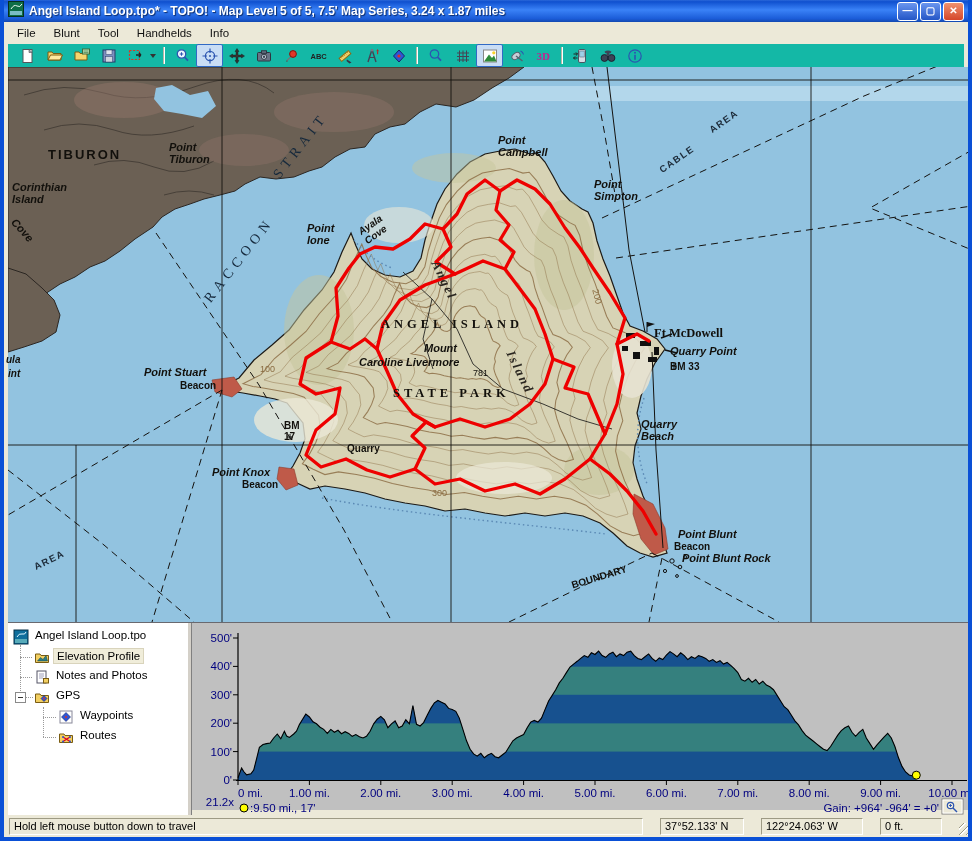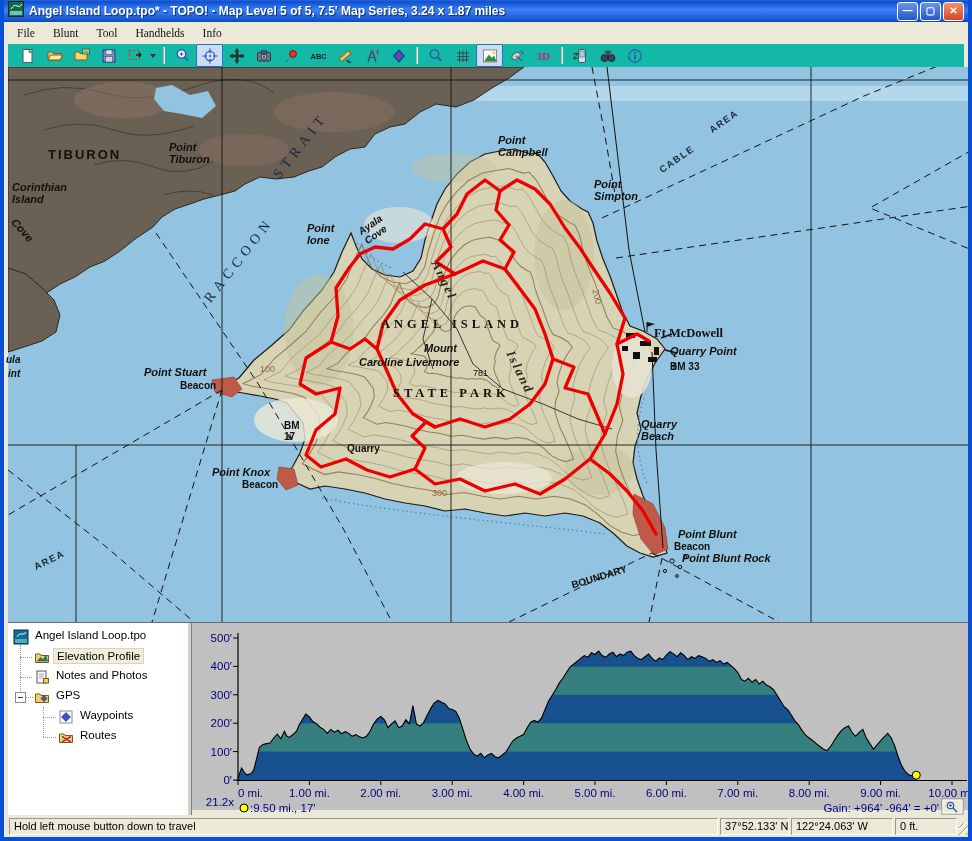--- a/index.html
+++ b/index.html
@@ -11,21 +11,21 @@
     background:linear-gradient(180deg,#2a67d8 0%,#0f50cf 8%,#3a82f7 45%,#1b5cd8 85%,#1248b0 100%);
     display:flex;align-items:center;padding:0 4px;box-sizing:border-box;}
   #title{color:#fff;font-weight:bold;font-size:12px;margin-left:5px;white-space:nowrap;overflow:hidden;
     text-shadow:1px 1px 1px #0a2a6a;flex:1;}
   .winbtns{display:flex;gap:2px;}
   .winbtn{width:19px;height:17px;border-radius:3px;border:1px solid #fff;color:#fff;font-size:10px;font-weight:bold;
     display:flex;align-items:center;justify-content:center;background:linear-gradient(180deg,#6a96ef,#2456c6);line-height:1;}
   .winbtn.close{background:linear-gradient(180deg,#f0926f,#d5472a);}
   
   #menubar{position:absolute;left:4px;top:22px;right:4px;height:22px;background:#ece9d8;display:flex;align-items:center;
-    font-size:11.5px;border-bottom:1px solid #d8d4c8;font-family:Liberation Serif, serif;}
+    font-size:11.5px;border-bottom:1px solid #d8d4c8;}
   .menu-item{padding:3px 9px;color:#111;}
   
   #toolbar{position:absolute;left:4px;top:44px;right:4px;height:23px;background:#14b8a6;display:flex;align-items:center;
     padding-left:6px;border-bottom:1px solid #b9b5a5;}
   .tb-btn{width:25px;height:21px;display:flex;align-items:center;justify-content:center;border:1px solid transparent;border-radius:2px;}
   .tb-btn.sel{border:1px solid #316ac5;background:#c9ddf5;}
   .tb-sep{width:0;height:17px;border-left:1px solid #b9b5a5;border-right:1px solid #fff;margin:0 4px;}
   .tb-caret{width:0;height:0;border-left:3.5px solid transparent;border-right:3.5px solid transparent;border-top:4px solid #333;margin:0 3px 0 1px;}
   
   #maparea{position:absolute;left:4px;top:67px;width:964px;height:555px;background:#92c3e0;overflow:hidden;}
@@ -50,21 +50,21 @@
   .trow .tlabel{padding:1px 3px;white-space:nowrap;}
   .trow .tlabel.sel{background:#f0edda;border:1px solid #d9d4bc;}
   .texp{position:absolute;width:9px;height:9px;background:#fff;border:1px solid #8a8a8a;display:flex;align-items:center;justify-content:center;}
   .texp:before{content:"";width:5px;height:1px;background:#333;}
   .tguide{position:absolute;border-left:1px dotted #9a9a9a;width:0;}
   .tguideh{position:absolute;border-top:1px dotted #9a9a9a;height:0;}
   #vsplit{position:absolute;left:179px;top:0;width:5px;height:192px;background:#d4d0c8;border-left:1px solid #fff;border-right:1px solid #808080;box-sizing:border-box;}
   #profilepanel{position:absolute;left:184px;top:0;width:780px;height:192px;background:#c0c0c0;}
   
   #statusbar{position:absolute;left:4px;top:815px;width:964px;height:22px;background:#ece9d8;display:flex;align-items:center;
-    padding:2px 1px;gap:2px;box-sizing:border-box;font-size:11px;}
+    padding:2px 1px;gap:17px;box-sizing:border-box;font-size:11px;}
   .sfield{height:17px;border:1px solid;border-color:#9d9a84 #fff #fff #9d9a84;padding:1px 4px;box-sizing:border-box;white-space:nowrap;background:#ece9d8;}
   #smsg{flex:1;}
   #sgrip{width:12px;height:12px;align-self:flex-end;
     background:repeating-linear-gradient(135deg,transparent 0 3px,#9d9a84 3px 4px,#fff 4px 5px);}
 </style>
 </head>
 <body>
 
 <div id="win">
   <div id="titlebar">
@@ -508,18 +508,18 @@
             <circle cx="758.5" cy="182.5" r="3.2" fill="none" stroke="#2c55b0" stroke-width="1.2"></circle>
             <path d="M757 182.5 h3 M758.5 181 v3" stroke="#2c55b0" stroke-width=".9"></path>
             <path d="M761 185 l4 4" stroke="#2c55b0" stroke-width="1.5"></path>
           </g>
         </svg>
     </div>
   </div>
 
   <div id="statusbar">
     <span id="smsg" class="sfield">Hold left mouse button down to travel</span>
-    <span class="sfield" style="width:69px;">37°52.133' N</span>
+    <span class="sfield" style="width:84px;">37°52.133' N</span>
     <span class="sfield" style="width:102px;">122°24.063' W</span>
     <span class="sfield" style="width:62px;">0 ft.</span>
     <span id="sgrip"></span>
   </div>
 </div>
 
 </body></html>

